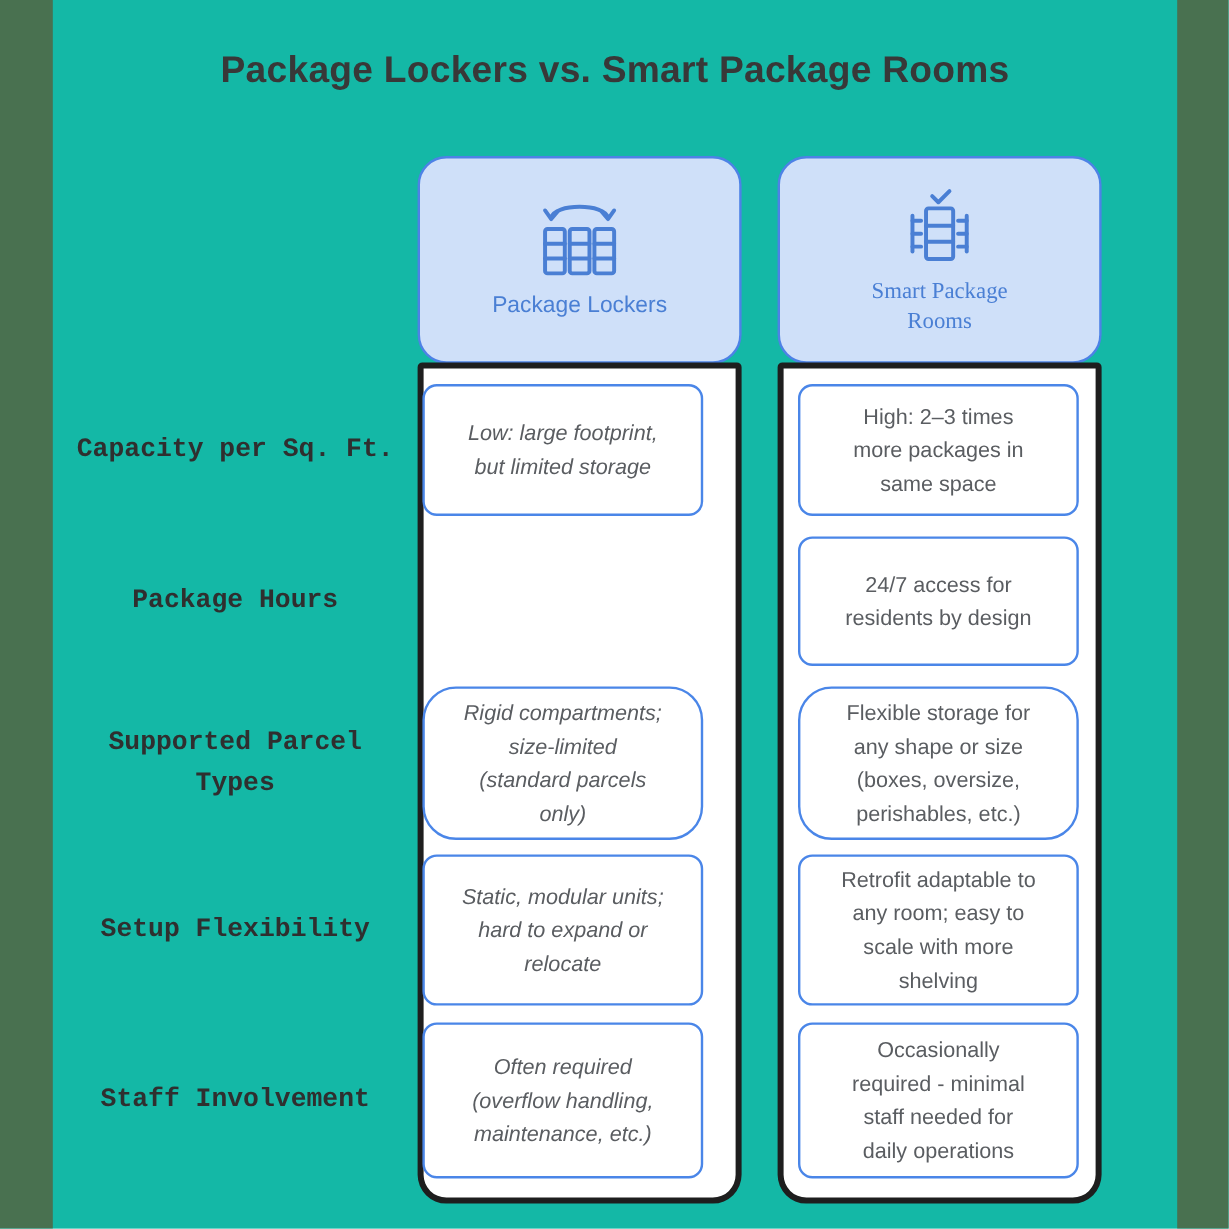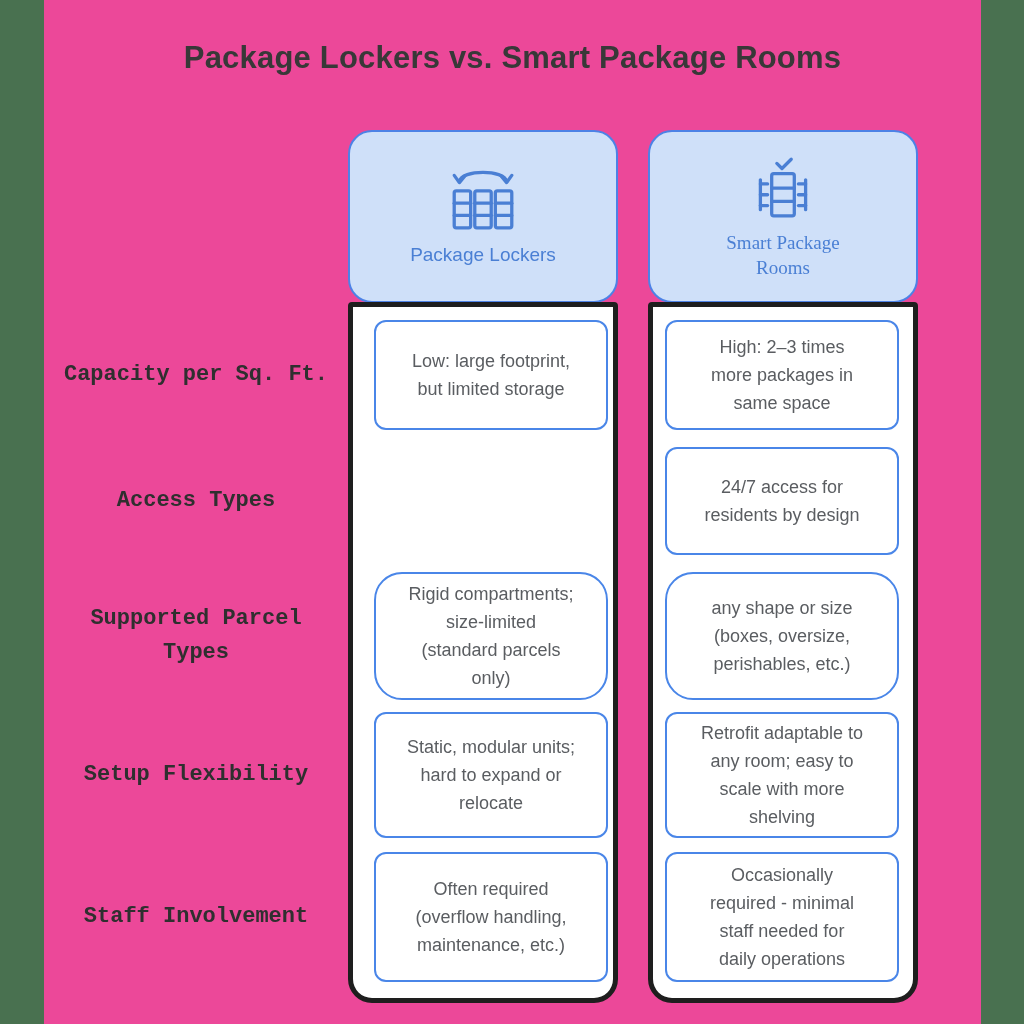--- a/index.html
+++ b/index.html
@@ -1,17 +1,17 @@
 <!DOCTYPE html>
 <html><head>
 <meta charset="utf-8">
 <style>
   html,body{margin:0;padding:0;background:#fff;}
   .screen{
-    position:relative;width:1024px;height:1024px;background:#ec4899;overflow:hidden;
+    position:relative;width:1024px;height:1024px;background:#14b8a6;overflow:hidden;
     font-family:"Liberation Sans","DejaVu Sans",sans-serif;
   }
   .band{position:absolute;top:0;bottom:0;background:#497150;}
   .band.left{left:0;width:44px;}
   .band.right{left:981px;width:43px;}
 
   .title{
     position:absolute;left:44px;top:40px;width:937px;margin:0;
     text-align:center;font-size:31px;font-weight:bold;color:#383838;letter-spacing:.2px;
   }
@@ -38,21 +38,21 @@
   .col-r{left:648px;}
 
   
   .cell{
     position:absolute;box-sizing:border-box;width:234px;z-index:3;
     background:#ffffff;border:2px solid #4a86e8;border-radius:12px;
     display:flex;flex-direction:column;align-items:center;justify-content:center;
     color:#5a5d61;font-size:18px;line-height:28px;text-align:center;
   }
   .cell div{white-space:nowrap;}
-  .cell.l{left:374px;}
+  .cell.l{left:352px;font-style:italic;}
   .cell.r{left:665px;}
   .r1{top:320px;height:110px;}
   .r2{top:447px;height:108px;}
   .r3{top:572px;height:128px;border-radius:28px;}
   .r4{top:712px;height:126px;}
   .r5{top:852px;height:130px;}
 
   
   .rowlabel{
     position:absolute;left:44px;width:304px;z-index:1;
@@ -114,21 +114,21 @@
       </div>
   </div>
 
   <div class="col col-l"></div>
   <div class="col col-r"></div>
 
   <div class="rowlabel r1">
       <div>Capacity per Sq. Ft.</div>
     </div>
   <div class="rowlabel r2">
-      <div>Access Types</div>
+      <div>Package Hours</div>
     </div>
   <div class="rowlabel r4">
       <div>Setup Flexibility</div>
     </div>
   <div class="rowlabel r3">
       <div>Supported Parcel</div>
       <div>Types</div>
     </div>
   <div class="rowlabel r5">
       <div>Staff Involvement</div>
@@ -158,20 +158,21 @@
   <div class="cell r r1">
       <div>High: 2–3 times</div>
       <div>more packages in</div>
       <div>same space</div>
     </div>
   <div class="cell r r2">
       <div>24/7 access for</div>
       <div>residents by design</div>
     </div>
   <div class="cell r r3">
+      <div>Flexible storage for</div>
       <div>any shape or size</div>
       <div>(boxes, oversize,</div>
       <div>perishables, etc.)</div>
     </div>
   <div class="cell r r5">
       <div>Occasionally</div>
       <div>required - minimal</div>
       <div>staff needed for</div>
       <div>daily operations</div>
     </div>

